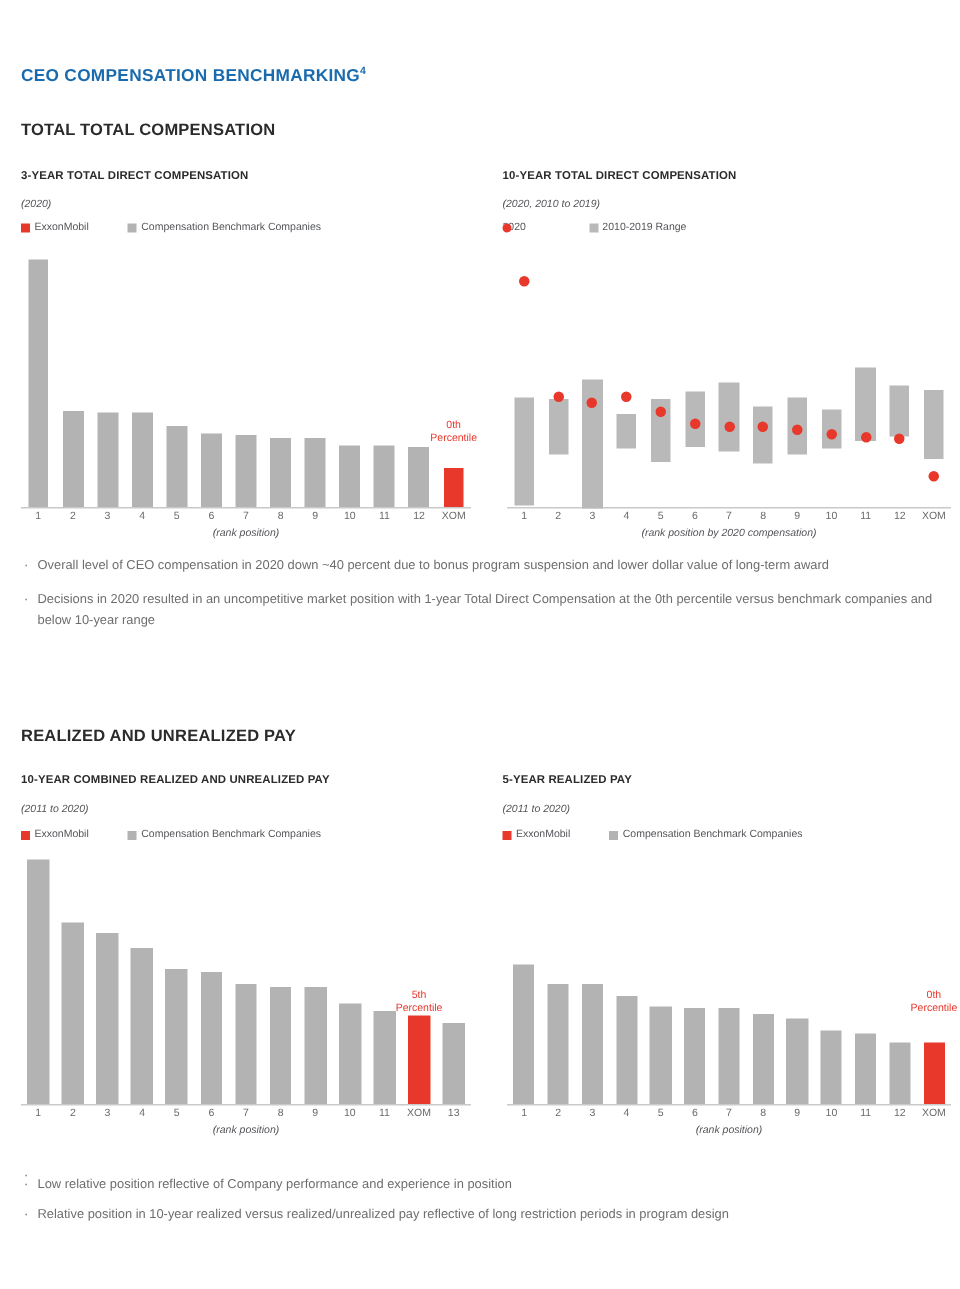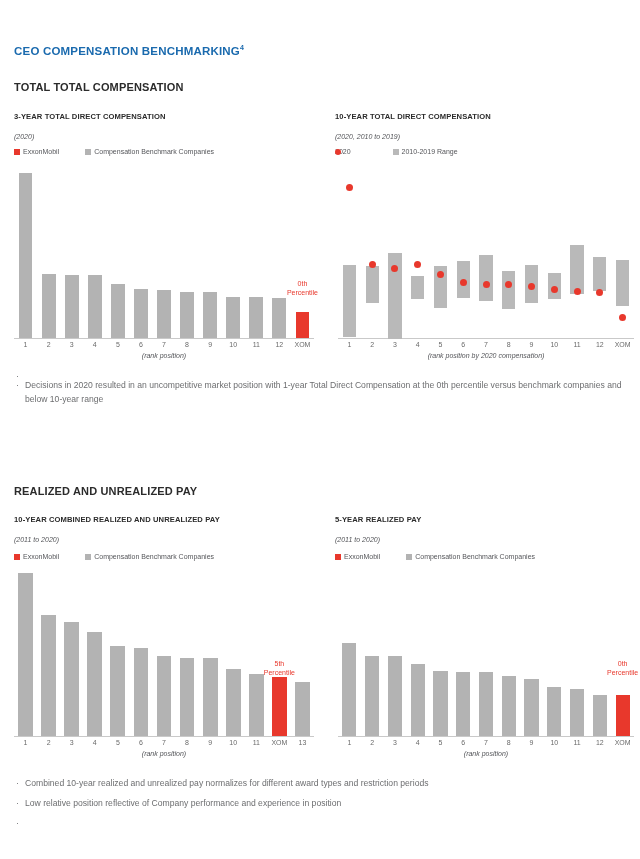--- a/index.html
+++ b/index.html
@@ -172,20 +172,21 @@
         <div class="tick" style="left: 239.077px;">11</div>
         <div class="tick" style="left: 261.846px;">12</div>
         <div class="tick xom" style="left: 284.615px;">XOM</div>
       </div>
     <div class="axis-label" style="top:180px;">(rank position by 2020 compensation)</div>
   </div>
 
   <div class="bullets" style="top:370px;">
     <div class="bullet" style="margin-bottom:9px;">
       <span class="dotmark">·</span>
+      <span>Overall level of CEO compensation in 2020 down ~40 percent due to bonus program suspension and lower dollar value of long-term award</span>
     </div>
     <div class="bullet">
       <span class="dotmark">·</span>
       <span>Decisions in 2020 resulted in an uncompetitive market position with 1-year Total Direct Compensation at the 0th percentile versus benchmark companies and below 10-year range</span>
     </div>
   </div>
 
   <div class="group-head" style="left:14px;top:485px;">REALIZED AND UNREALIZED PAY</div>
 
   <div class="chart-title" style="left:14px;top:515px;">10-YEAR COMBINED REALIZED AND UNREALIZED PAY</div>
@@ -288,24 +289,24 @@
         <div class="tick" style="left: 239.077px;">11</div>
         <div class="tick" style="left: 261.846px;">12</div>
         <div class="tick xom" style="left: 284.615px;">XOM</div>
       </div>
     <div class="axis-label" style="top:178px;">(rank position)</div>
   </div>
 
   <div class="bullets" style="top:777px;">
     <div class="bullet" style="margin-bottom:6px;">
       <span class="dotmark">·</span>
-      <span>Combined 10-year realized and unrealized pay normalizes for different award types and restriction periods</span>
     </div>
     <div class="bullet" style="margin-bottom:6px;">
       <span class="dotmark">·</span>
       <span>Low relative position reflective of Company performance and experience in position</span>
     </div>
     <div class="bullet">
       <span class="dotmark">·</span>
+      <span>Relative position in 10-year realized versus realized/unrealized pay reflective of long restriction periods in program design</span>
     </div>
   </div>
 
 </div>
 
 </body></html>

